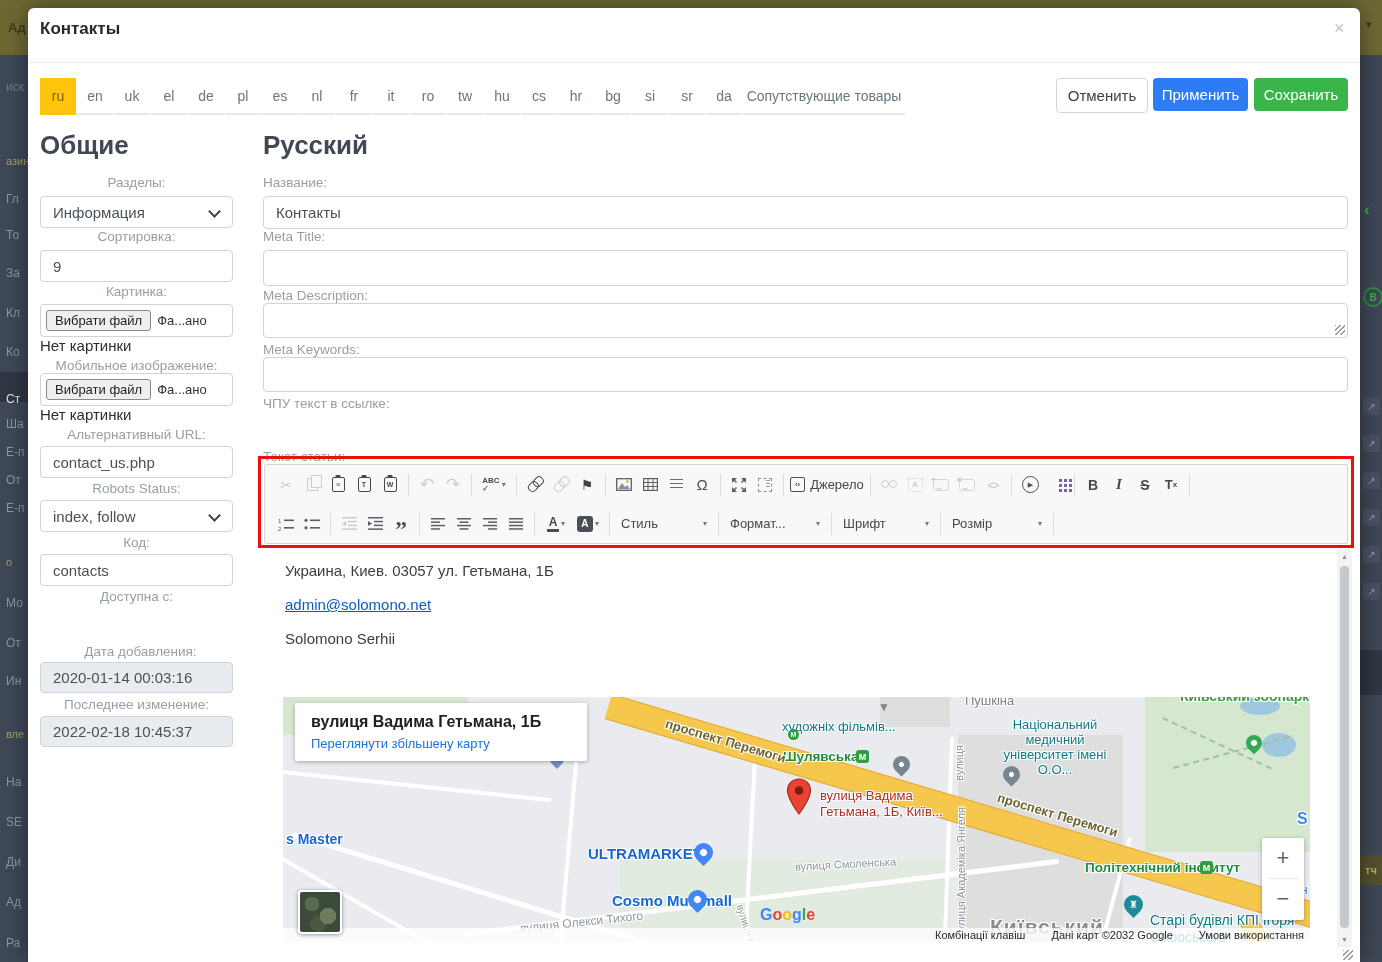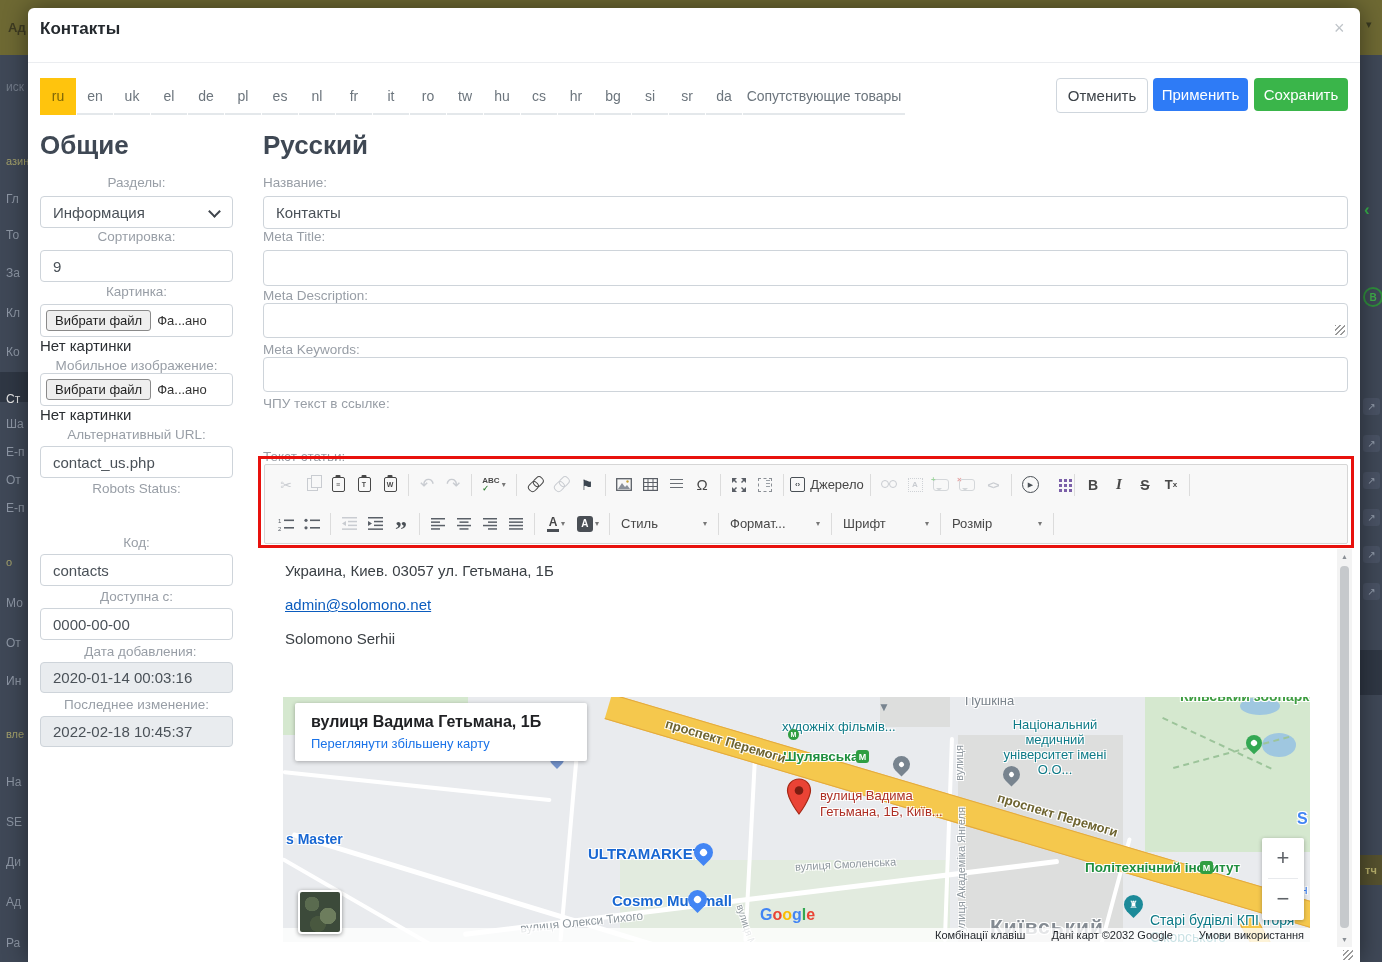--- a/index.html
+++ b/index.html
@@ -220,28 +220,28 @@
   <div class="ab filebox" style="left:40px;top:373px;width:193px;height:33px;">
     <span class="filebtn">Вибрати файл</span>
     <span class="filetxt">Фа...ано</span>
   </div>
   <div class="ab noimg" style="left:40px;top:406px;">Нет картинки</div>
   <div class="ab lb" style="left:40px;top:427px;width:193px;">Альтернативный URL:</div>
   <div class="ab inp" style="left:40px;top:446px;width:193px;height:32px;">
       <span>contact_us.php</span>
     </div>
   <div class="ab lb" style="left:40px;top:481px;width:193px;">Robots Status:</div>
+  <div class="ab inp sel" style="left:40px;top:500px;width:193px;height:32px;">
+      <span>index, follow</span>
+    </div>
   <div class="ab lb" style="left:40px;top:535px;width:193px;">Код:</div>
   <div class="ab inp" style="left:40px;top:554px;width:193px;height:32px;">
       <span>contacts</span>
     </div>
   <div class="ab lb" style="left:40px;top:589px;width:193px;">Доступна с:</div>
-  <div class="ab inp" style="left:40px;top:608px;width:193px;height:32px;">
-      <span>0000-00-00</span>
-    </div>
   <div class="ab lb" style="left:44px;top:644px;width:193px;">Дата добавления:</div>
   <div class="ab inp dis" style="left:40px;top:662px;width:193px;height:31px;">
       <span>2020-01-14 00:03:16</span>
     </div>
   <div class="ab lb" style="left:40px;top:697px;width:193px;">Последнее изменение:</div>
   <div class="ab inp dis" style="left:40px;top:716px;width:193px;height:31px;">
       <span>2022-02-18 10:45:37</span>
     </div>
 
   <div class="ab h2" style="left:263px;top:130px;">Русский</div>

